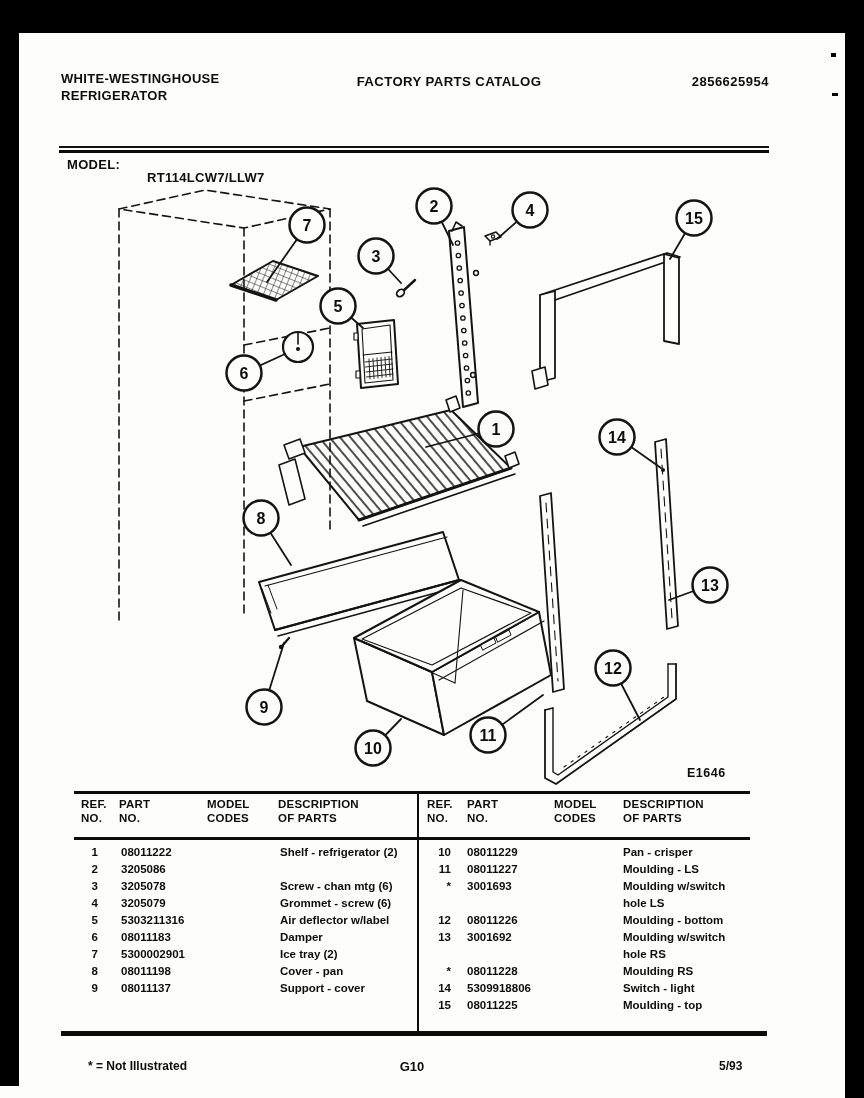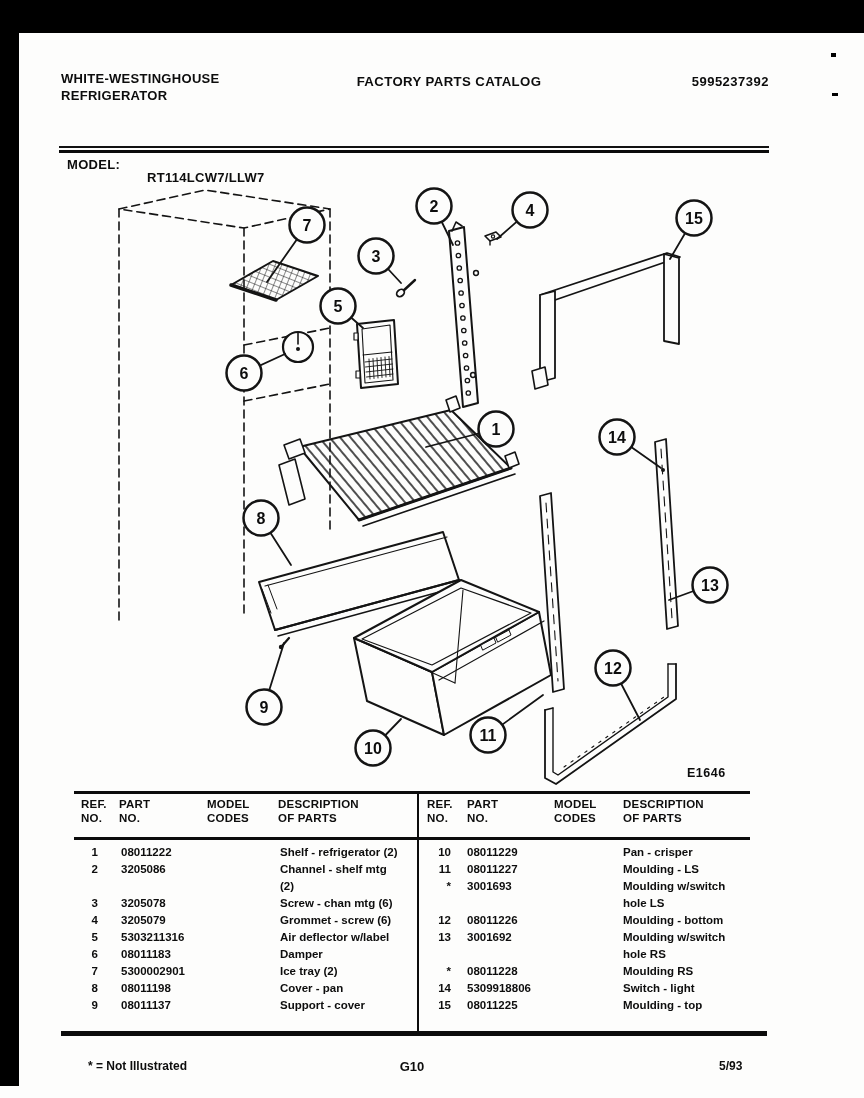--- a/index.html
+++ b/index.html
@@ -1,21 +1,21 @@
 <!DOCTYPE html>
 <html><head>
 <meta charset="utf-8">
 <style>
   html,body{margin:0;padding:0;}
   body{
     width:864px;height:1098px;position:relative;background:#000;
     font-family:"Liberation Sans", sans-serif;color:#0d0d0d;
     -webkit-font-smoothing:none;overflow:hidden;
   }
-  .page{position:absolute;left:19px;top:33px;width:826px;height:1065px;background:#fdfdfc;padding-left:20px;}
+  .page{position:absolute;left:19px;top:33px;width:826px;height:1065px;background:#fdfdfc;}
   .abs{position:absolute;}
   .b{font-weight:bold;}
   .pre{white-space:pre-line;}
   
   .brand{left:42px;top:38px;font-size:13px;line-height:16.5px;letter-spacing:.3px;}
   .title{left:280px;top:41px;width:300px;text-align:center;font-size:13.2px;letter-spacing:.4px;}
   .pubnum{left:650px;top:41px;width:100px;text-align:right;font-size:13px;letter-spacing:.5px;}
   .rule1{left:40px;top:113px;width:710px;height:1.5px;background:#111;}
   .rule2{left:40px;top:116.5px;width:710px;height:3px;background:#0a0a0a;}
   .model-label{left:48px;top:124px;font-size:13px;letter-spacing:.3px;}
@@ -48,21 +48,21 @@
   .corner-strip{position:absolute;left:0;top:1086px;width:19px;height:12px;background:#fdfdfc;}
 </style>
 </head>
 <body>
 
 <div class="page">
 
   <div class="abs brand b pre">WHITE-WESTINGHOUSE
 REFRIGERATOR</div>
   <div class="abs title b">FACTORY PARTS CATALOG</div>
-  <div class="abs pubnum b">5995237392</div>
+  <div class="abs pubnum b">2856625954</div>
   <div class="abs rule1"></div>
   <div class="abs rule2"></div>
   <div class="abs model-label b">MODEL:</div>
   <div class="abs model-value b">RT114LCW7/LLW7</div>
 
   <svg class="diagram" viewBox="0 0 826 756">
     <defs>
       <pattern id="wirep" patternUnits="userSpaceOnUse" width="8" height="8" patternTransform="rotate(-40)">
         <line x1="2" y1="-1" x2="2" y2="9" stroke="#151515" stroke-width="1.5"></line>
       </pattern>
@@ -318,22 +318,20 @@
       <div class="row">
         <div class="cell-ref">1</div>
         <div class="cell-part">08011222</div>
         <div class="cell-codes"></div>
         <div class="cell-desc">Shelf - refrigerator (2)</div>
       </div>
       <div class="row">
         <div class="cell-ref">2</div>
         <div class="cell-part">3205086</div>
         <div class="cell-codes"></div>
-        <div class="cell-desc">Channel - shelf mtg
-(2)</div>
       </div>
       <div class="row">
         <div class="cell-ref">3</div>
         <div class="cell-part">3205078</div>
         <div class="cell-codes"></div>
         <div class="cell-desc">Screw - chan mtg (6)</div>
       </div>
       <div class="row">
         <div class="cell-ref">4</div>
         <div class="cell-part">3205079</div>

